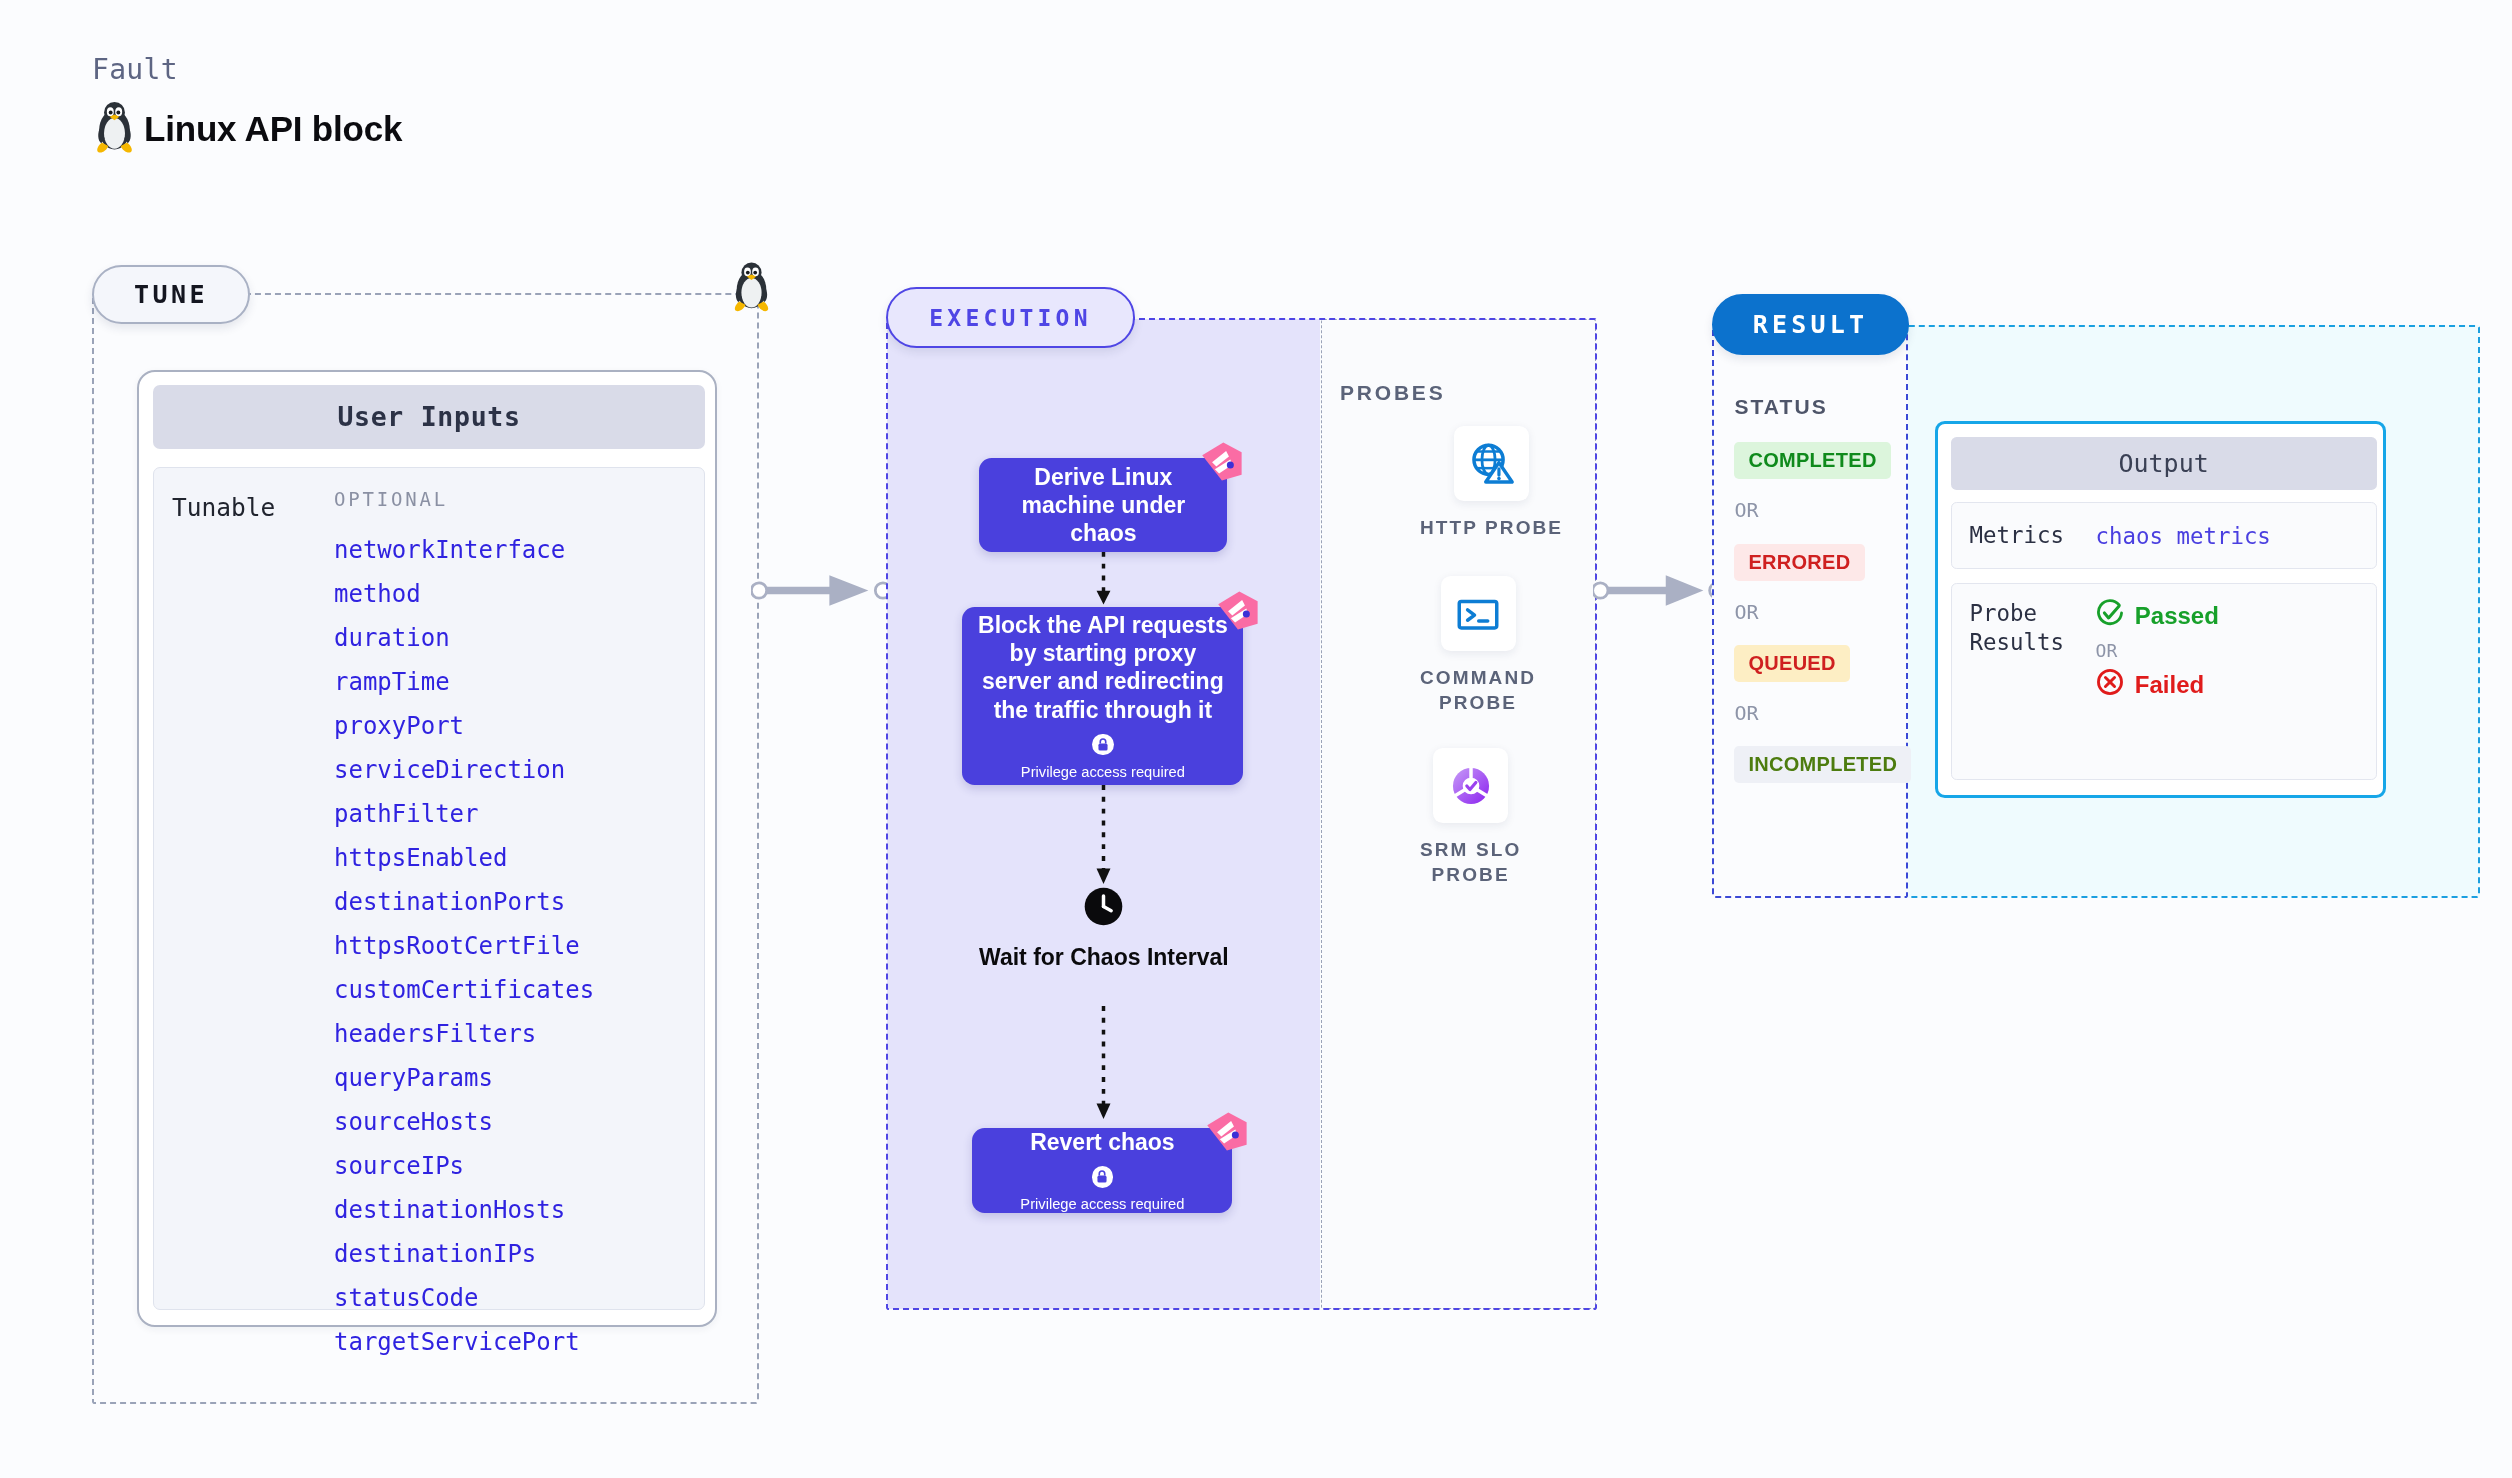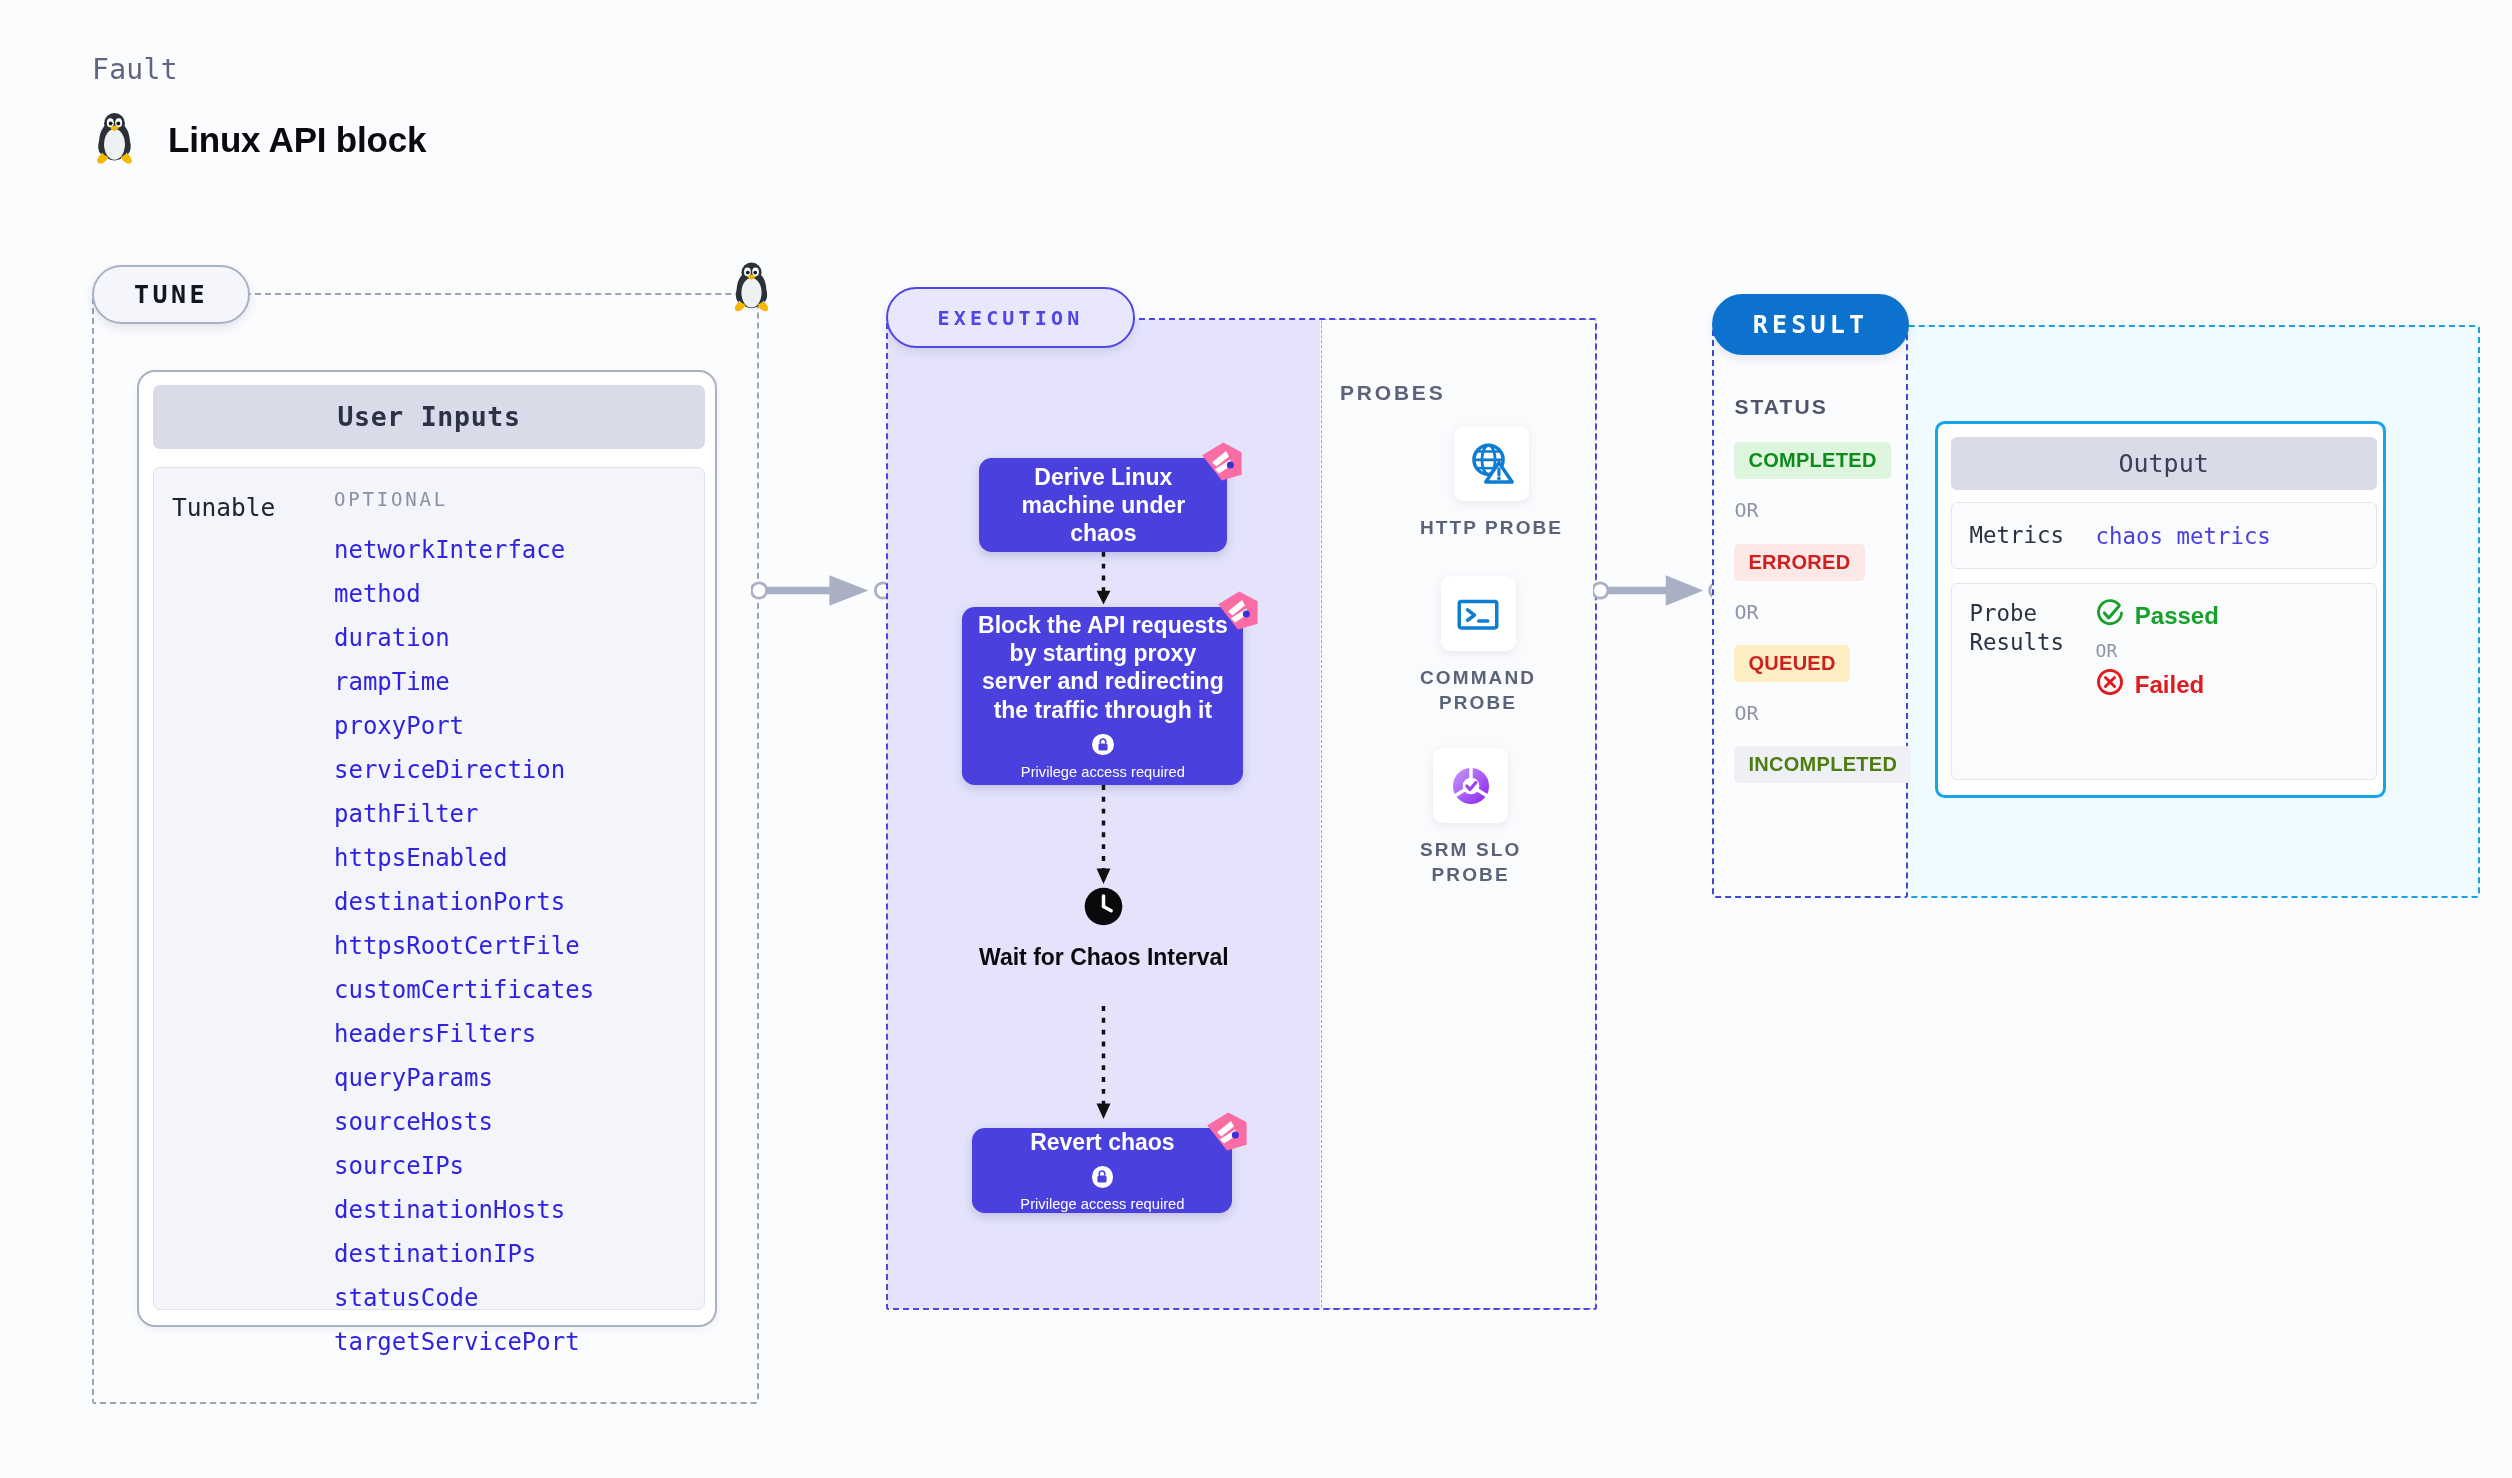--- a/index.html
+++ b/index.html
@@ -11,22 +11,22 @@
   }
   #root { position: relative; width: 2512px; height: 1478px; }
 
   
   .fault-label {
     position: absolute; left: 92px; top: 53px;
     font-family: "DejaVu Sans Mono", monospace;
     font-size: 28px; color: #5d6583; letter-spacing: 0.3px;
   }
   .title-row {
-    position: absolute; left: 92px; top: 113px;
-    display: flex; align-items: center; gap: 31px;
+    position: absolute; left: 92px; top: 102px;
+    display: flex; align-items: center; gap: 7px;
   }
   .title-text {
     font-size: 35px; font-weight: bold; color: #0b0b0f;
     letter-spacing: -0.2px;
   }
 
   
   .penguin { display:block; }
 
   
@@ -95,21 +95,21 @@
     background: #e4e3fb;
   }
   #probes-dashed {
     left: 435px; top: 1.4px; width: 275px; height: calc(100% - 2.8px);
     border: 1.4px dashed #9aa3b8; border-left: 1.4px dashed #9aa3b8;
     background: #fafbfd;
   }
   #exec-badge {
     left: 0px; top: -31px; width: 249px; height: 61px;
     background: #e8e7fd; border: 2.8px solid #4f46e5; color: #4f46e5;
-    font-size: 20px; letter-spacing: 4.2px;
+    font-size: 23px; letter-spacing: 4.2px;
   }
   .probes-title {
     position: absolute; left: 454px; top: 63px;
     font-size: 21px; font-weight: bold; letter-spacing: 2.8px; color: #5b6379;
   }
 
   
   .flow { position: absolute; left: 1.4px; top: 0; width: 433px; height: 100%; }
   .node {
     position: absolute; background: #4a40dd; color: #ffffff;

